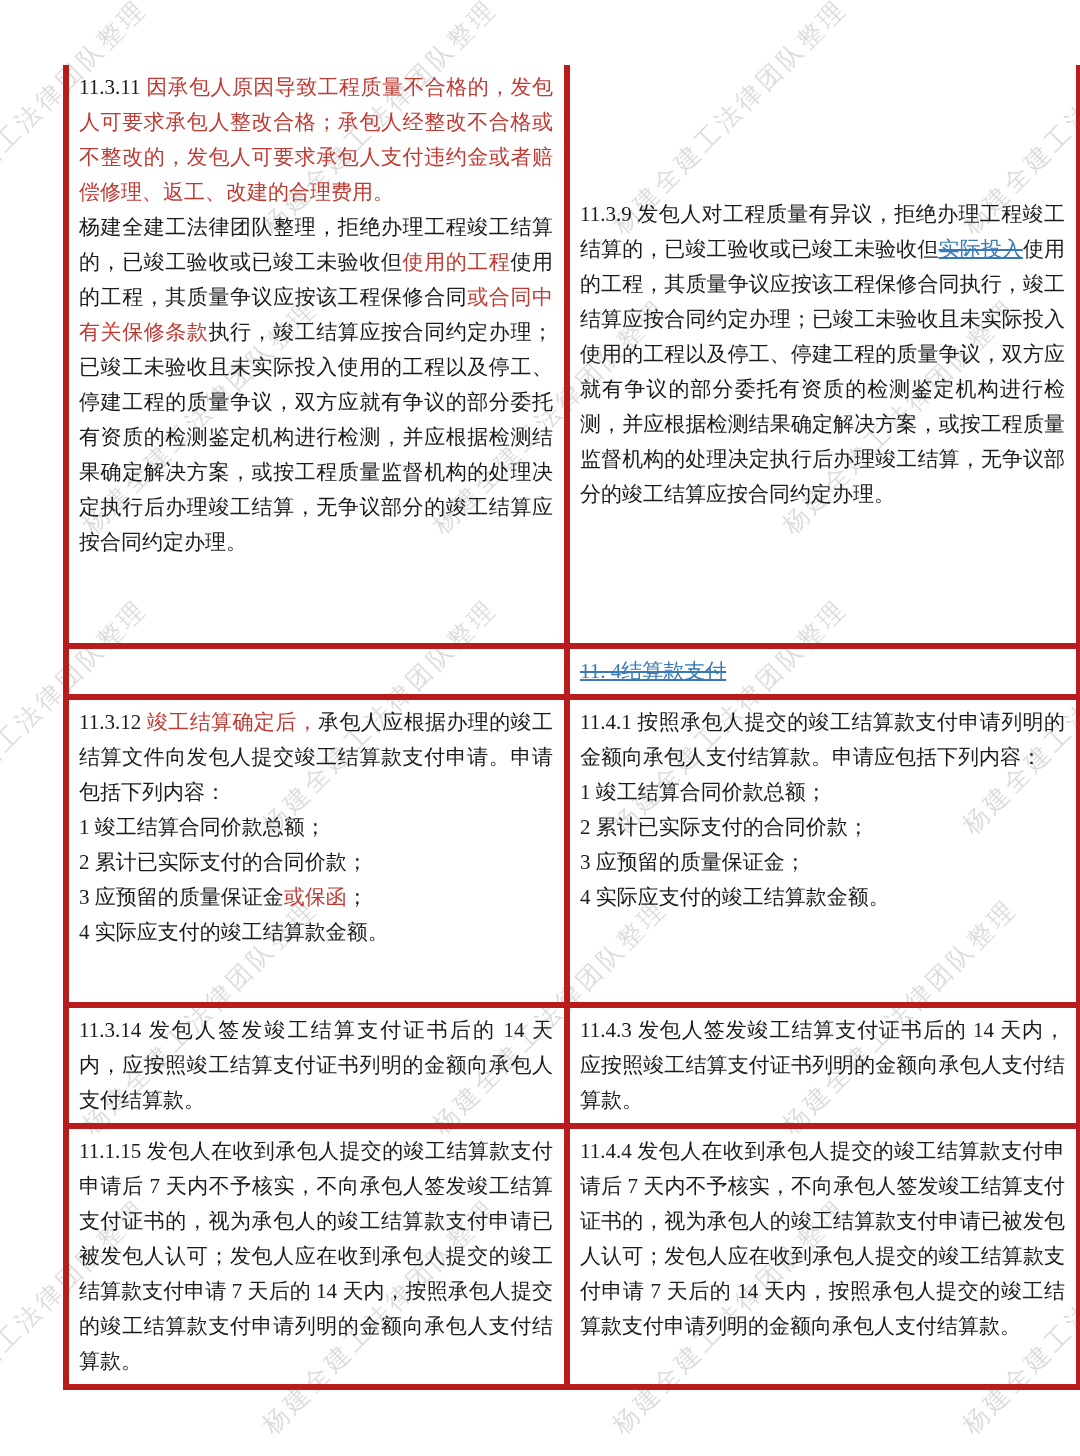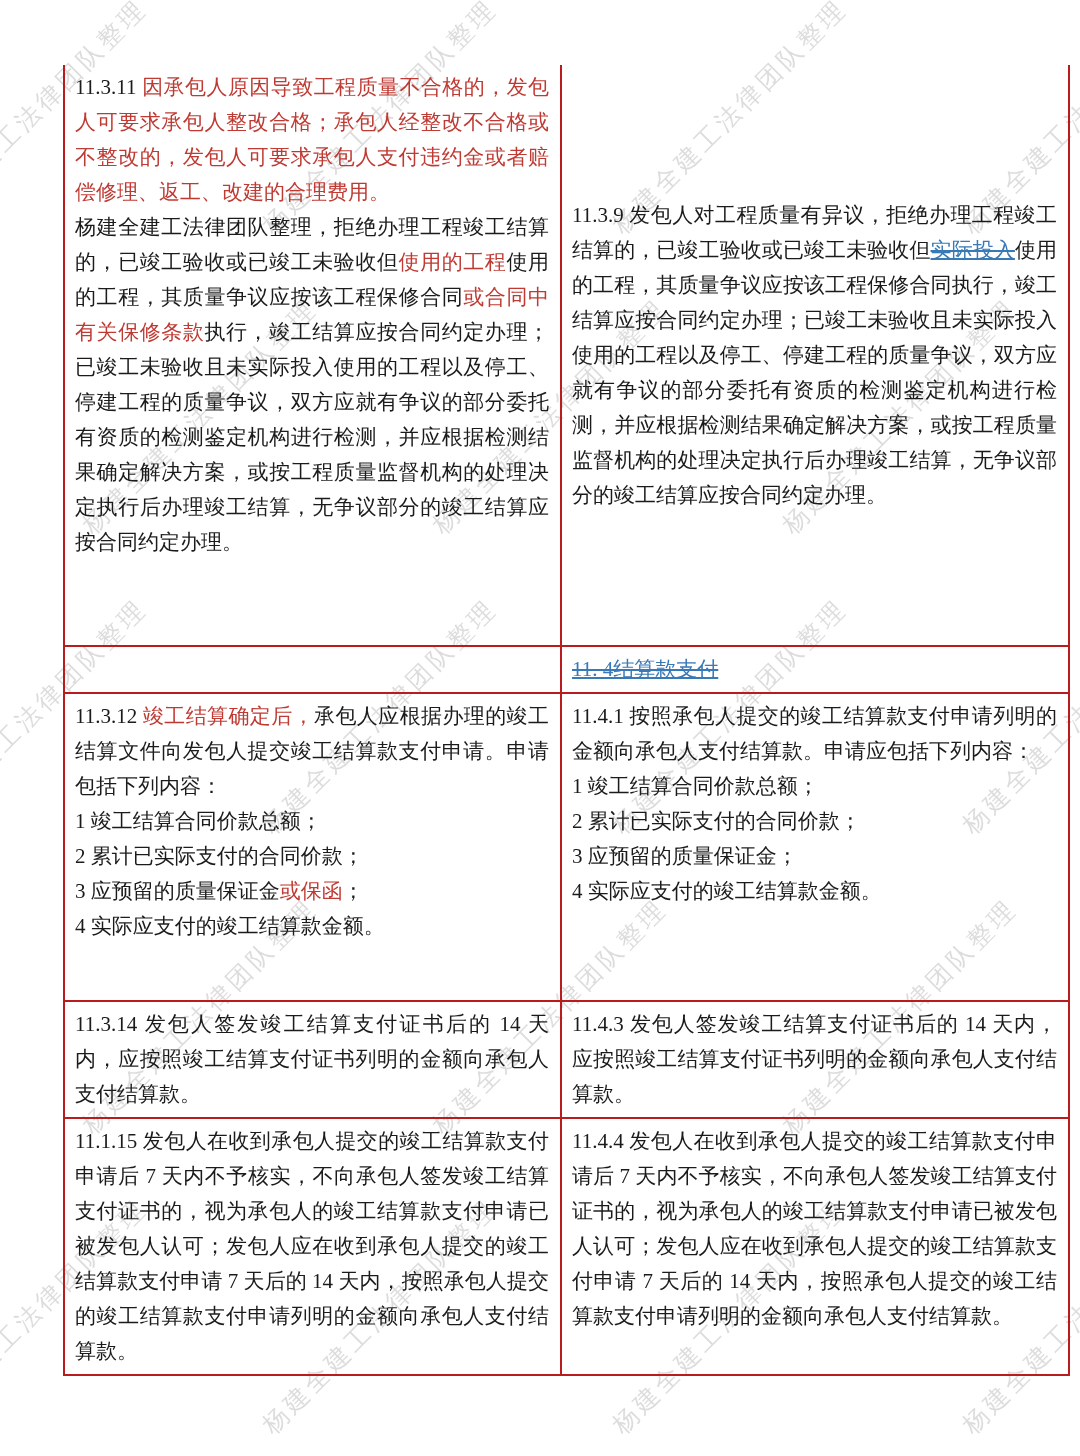--- a/index.html
+++ b/index.html
@@ -19,21 +19,21 @@
     color:#8f8f8f;opacity:.30;
     transform:rotate(-45deg);
     font-family:"Liberation Serif","DejaVu Serif",serif;
   }
   table.doc-table{
     position:absolute;left:63px;top:65px;width:959px;
     border-collapse:collapse;table-layout:fixed;
     z-index:1;background:transparent;
   }
   .doc-table td{
-    border:2px solid #b91c1c;
+    border:6px solid #b91c1c;
     vertical-align:top;
     padding:5px 11px 5px 10px;
     font-size:21px;line-height:35px;
     color:#1b1b1b;
     overflow:hidden;
   }
   .doc-table tr.first td{border-top:none;margin-left:36px;}
   td.col-left{width:474px;}
   td.col-right{width:485px;}
   td.v-mid{vertical-align:middle;}

